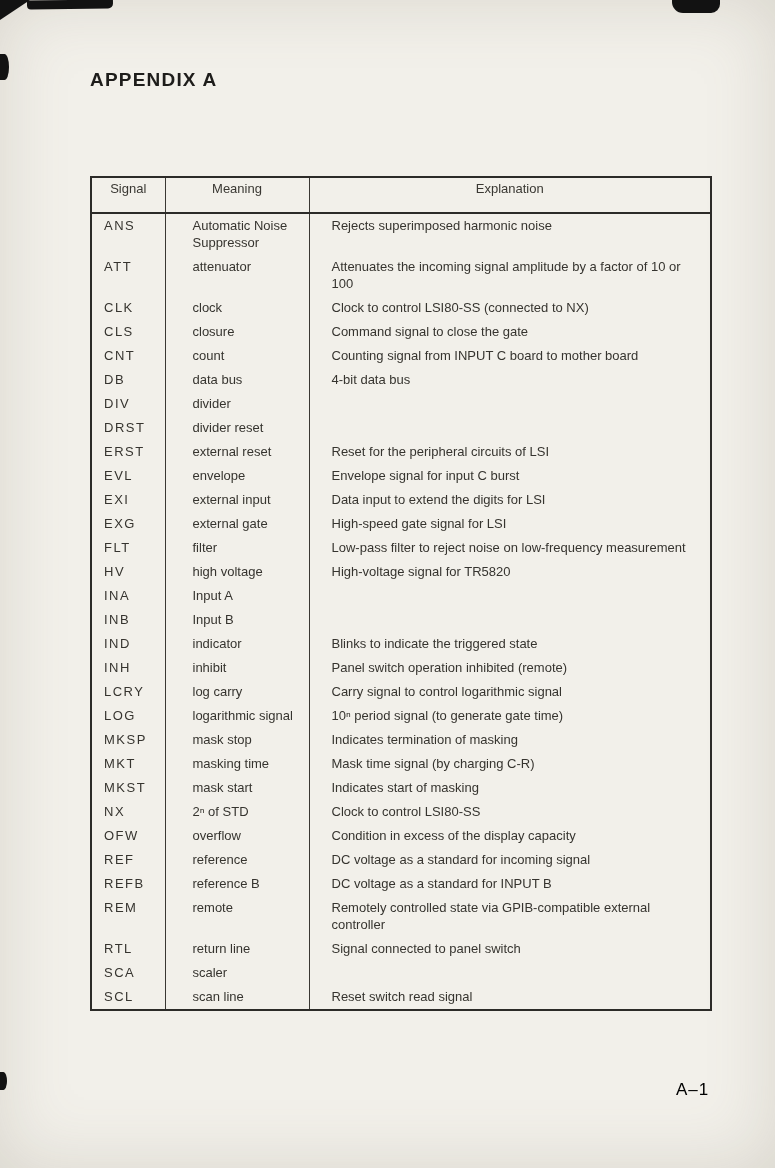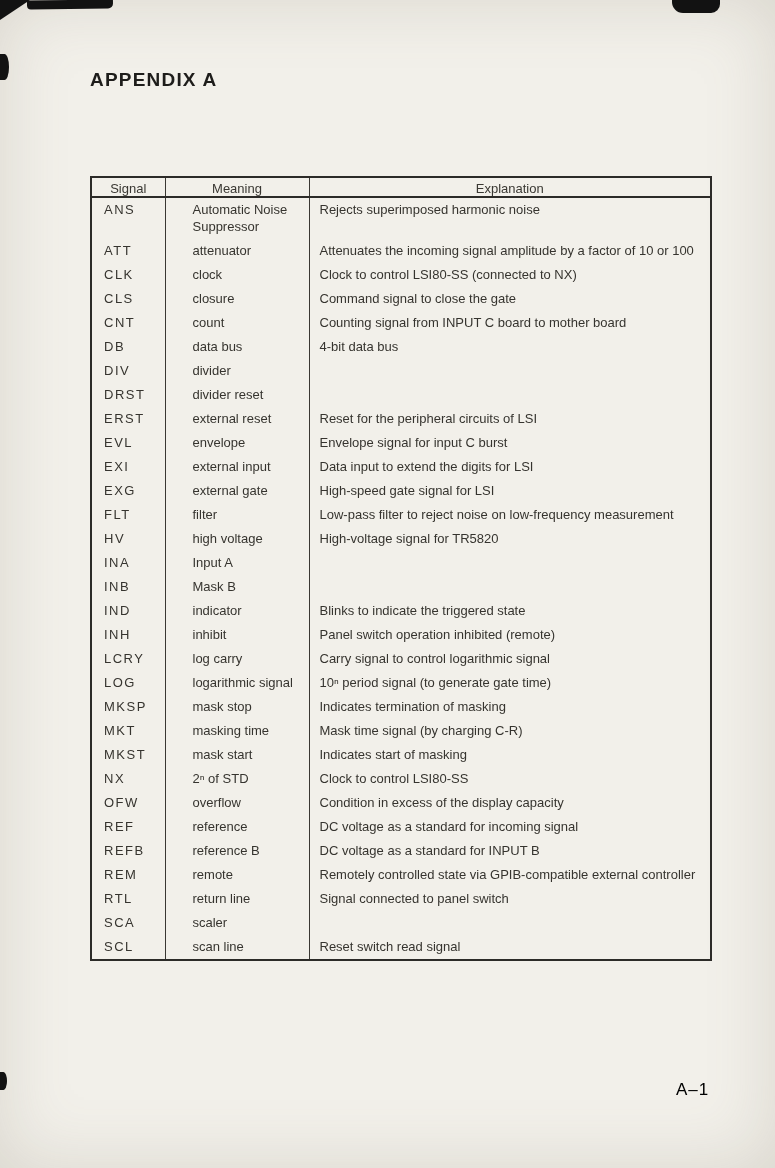--- a/index.html
+++ b/index.html
@@ -52,35 +52,35 @@
     color: #36342f;
   }
   table.signals col.c-signal { width: 74px; }
   table.signals col.c-meaning { width: 144px; }
   table.signals col.c-expl { width: 402px; }
   table.signals { border: 2px solid #2c2b28; }
   table.signals th {
     font-weight: normal;
     font-size: 13px;
     text-align: center;
-    padding: 3px 4px 0 4px;
+    padding: 3px 4px 16px 4px;
     border-bottom: 2px solid #2c2b28;
     color: #3a3833;
   }
   table.signals th + th, table.signals td + td {
     border-left: 1px solid #3a3833;
   }
   table.signals td {
     vertical-align: top;
     padding: 3px 8px 4px 12px;
     line-height: 17px;
   }
   table.signals td.signal-cell { letter-spacing: 1.5px; }
   table.signals td.meaning-cell { padding-left: 27px; }
-  table.signals td.explanation-cell { padding-left: 10px; }
+  table.signals td.explanation-cell { padding-left: 22px; }
 
   
   .pageno {
     position: absolute;
     left: 676px;
     top: 1080px;
     font-size: 17px;
     letter-spacing: 1px;
     color: #000000;
   }
@@ -185,21 +185,21 @@
             <td class="meaning-cell">high voltage</td>
             <td class="explanation-cell">High-voltage signal for TR5820</td>
           </tr>
           <tr>
             <td class="signal-cell">INA</td>
             <td class="meaning-cell">Input A</td>
             <td class="explanation-cell"></td>
           </tr>
           <tr>
             <td class="signal-cell">INB</td>
-            <td class="meaning-cell">Mask B</td>
+            <td class="meaning-cell">Input B</td>
             <td class="explanation-cell"></td>
           </tr>
           <tr>
             <td class="signal-cell">IND</td>
             <td class="meaning-cell">indicator</td>
             <td class="explanation-cell">Blinks to indicate the triggered state</td>
           </tr>
           <tr>
             <td class="signal-cell">INH</td>
             <td class="meaning-cell">inhibit</td>

